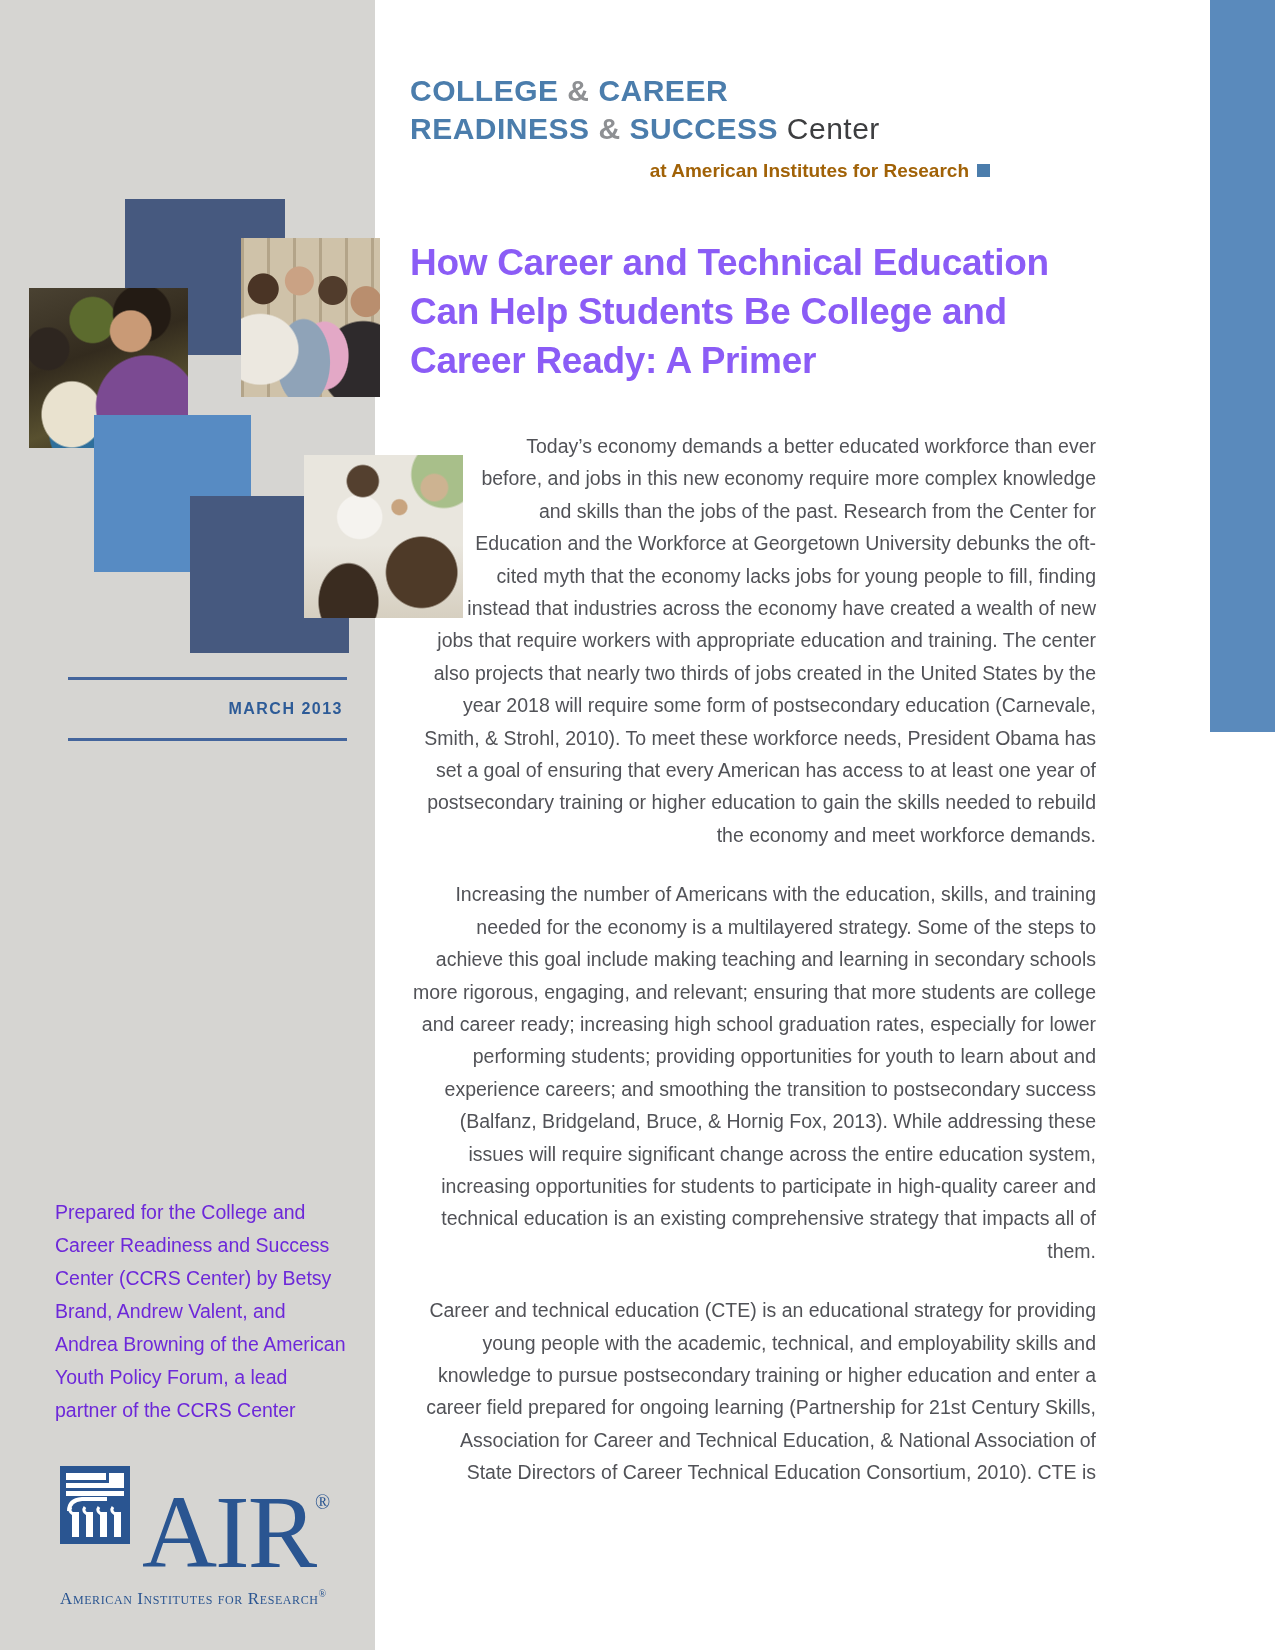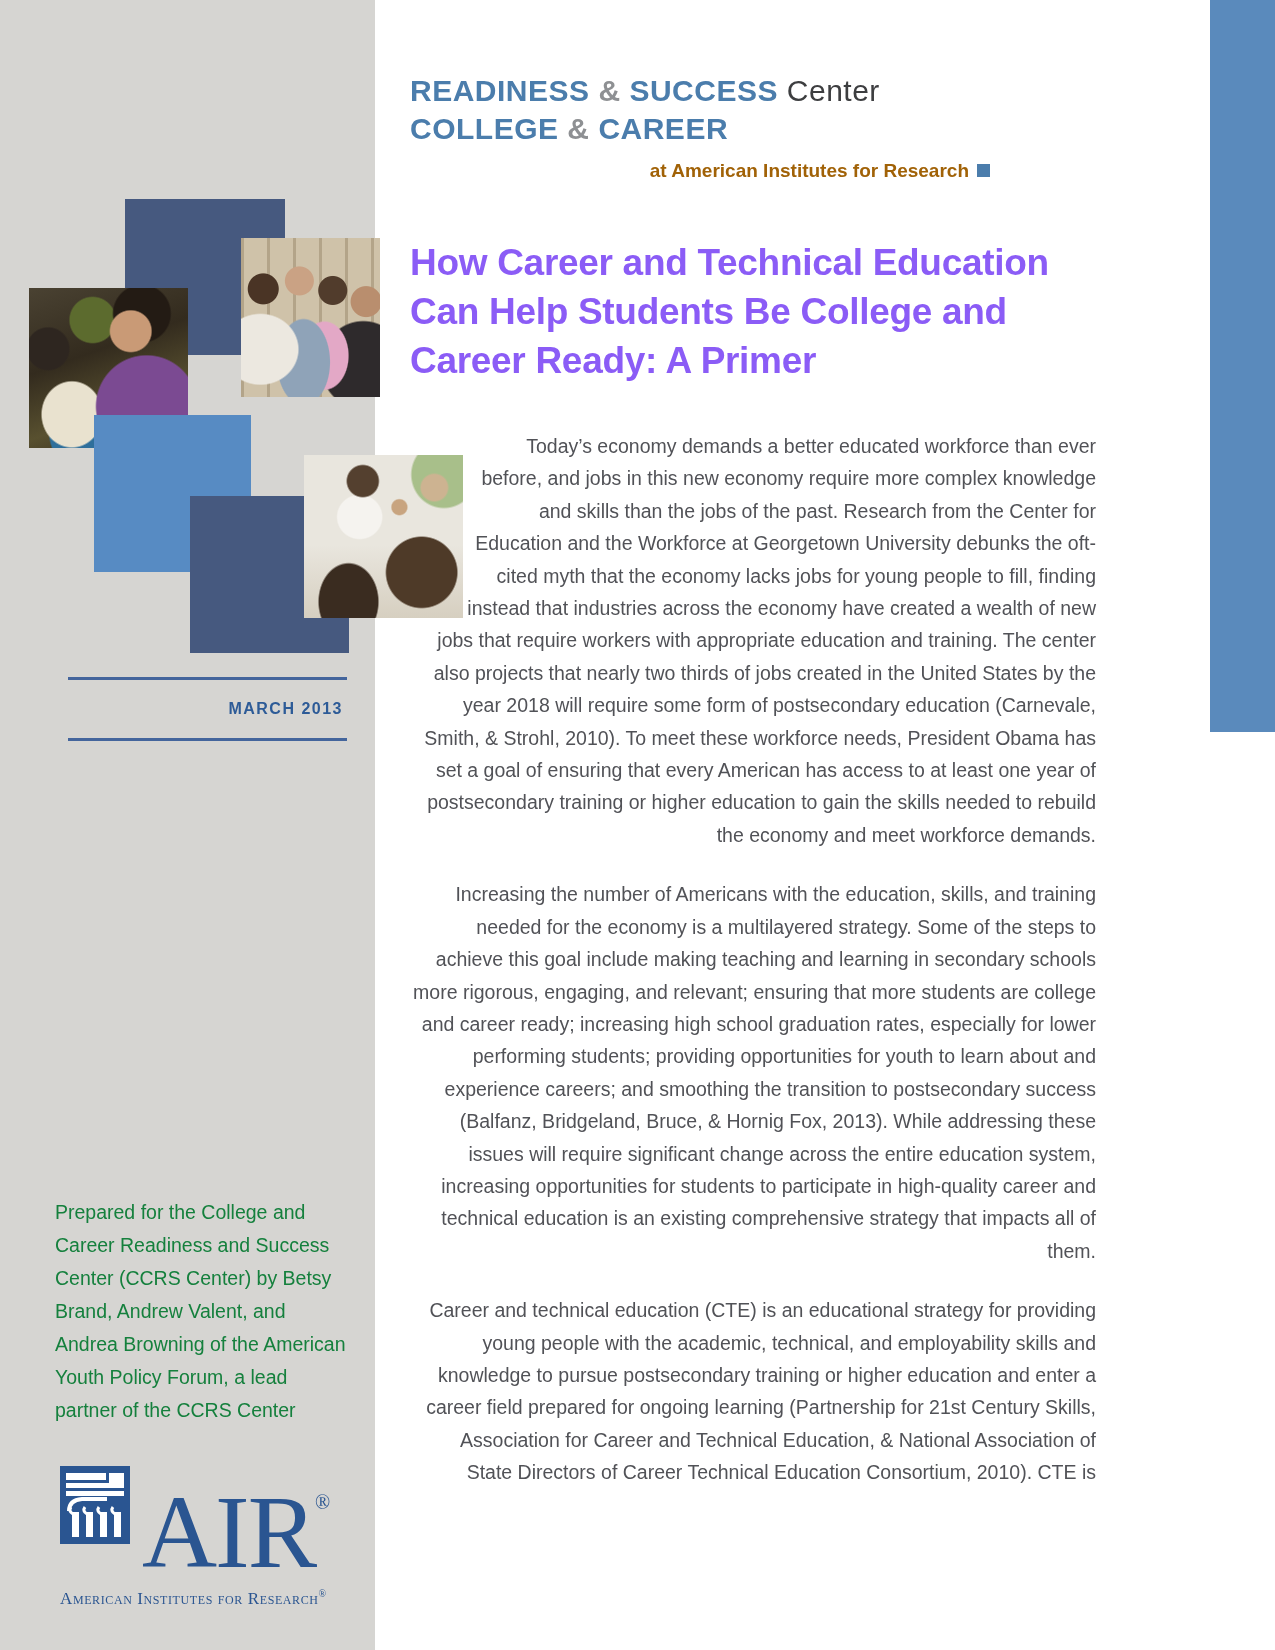--- a/index.html
+++ b/index.html
@@ -58,21 +58,21 @@
   
   .date-block{
     position:absolute;left:68px;top:677px;width:279px;height:58px;
     border-top:3px solid #44659c;border-bottom:3px solid #44659c;
     display:flex;align-items:center;justify-content:flex-end;
   }
   .date-text{font-size:16px;font-weight:bold;letter-spacing:1.5px;color:#2d5b97;padding-right:4px;}
   
   .prepared-note{
     position:absolute;left:55px;top:1196px;width:296px;
-    font-size:19.5px;line-height:33px;color:#15803d;
+    font-size:19.5px;line-height:33px;color:#6d28d9;
   }
   
   .air-logo{position:absolute;left:60px;top:1460px;width:290px;}
   .air-row{display:flex;align-items:flex-start;}
   .air-icon{width:70px;height:78px;margin-top:6px;flex:none;}
   .air-acronym{
     font-family:"Liberation Serif",serif;font-size:104px;line-height:84px;
     color:#2a5591;margin-left:12px;letter-spacing:-2px;
   }
   .air-reg{font-family:"Liberation Serif",serif;font-size:20px;color:#2a5591;vertical-align:58px;letter-spacing:0;}
@@ -138,29 +138,29 @@
         <path d="M55 48 q-5 -3 -2 -7" stroke="#ffffff" stroke-width="3" fill="none"></path>
         <rect x="54" y="46" width="7" height="25" fill="#ffffff"></rect>
       </svg>
       <div class="air-acronym"><span>AIR</span><span class="air-reg">®</span></div>
     </div>
     <div class="air-name"><span>American Institutes for Research</span><span class="air-name-reg">®</span></div>
   </div>
 
   <div class="brand">
     <div class="brand-line">
+      <span>COLLEGE</span>
+      <span class="brand-amp">&amp;</span>
+      <span>CAREER</span>
+    </div>
+    <div class="brand-line">
       <span>READINESS</span>
       <span class="brand-amp">&amp;</span>
       <span>SUCCESS</span>
       <span class="brand-suffix">Center</span>
-    </div>
-    <div class="brand-line">
-      <span>COLLEGE</span>
-      <span class="brand-amp">&amp;</span>
-      <span>CAREER</span>
     </div>
     <div class="brand-tagline">
       <span>at American Institutes for Research</span><span class="brand-square"></span>
     </div>
   </div>
 
   <h1 class="doc-title">How Career and Technical Education Can Help Students Be College and Career Ready: A Primer</h1>
 
   <div class="article">
     <p><span class="wrap-spacer"></span><span>Today’s economy demands a better educated workforce than ever before, and jobs in this new economy require more complex knowledge and skills than the jobs of the past. Research from the Center for Education and the Workforce at Georgetown University debunks the oft-cited myth that the economy lacks jobs for young people to fill, finding instead that industries across the economy have created a wealth of new jobs that require workers with appropriate education and training. The center also projects that nearly two thirds of jobs created in the United States by the year 2018 will require some form of postsecondary education (Carnevale, Smith, &amp; Strohl, 2010). To meet these workforce needs, President Obama has set a goal of ensuring that every American has access to at least one year of postsecondary training or higher education to gain the skills needed to rebuild the economy and meet workforce demands.</span></p>

